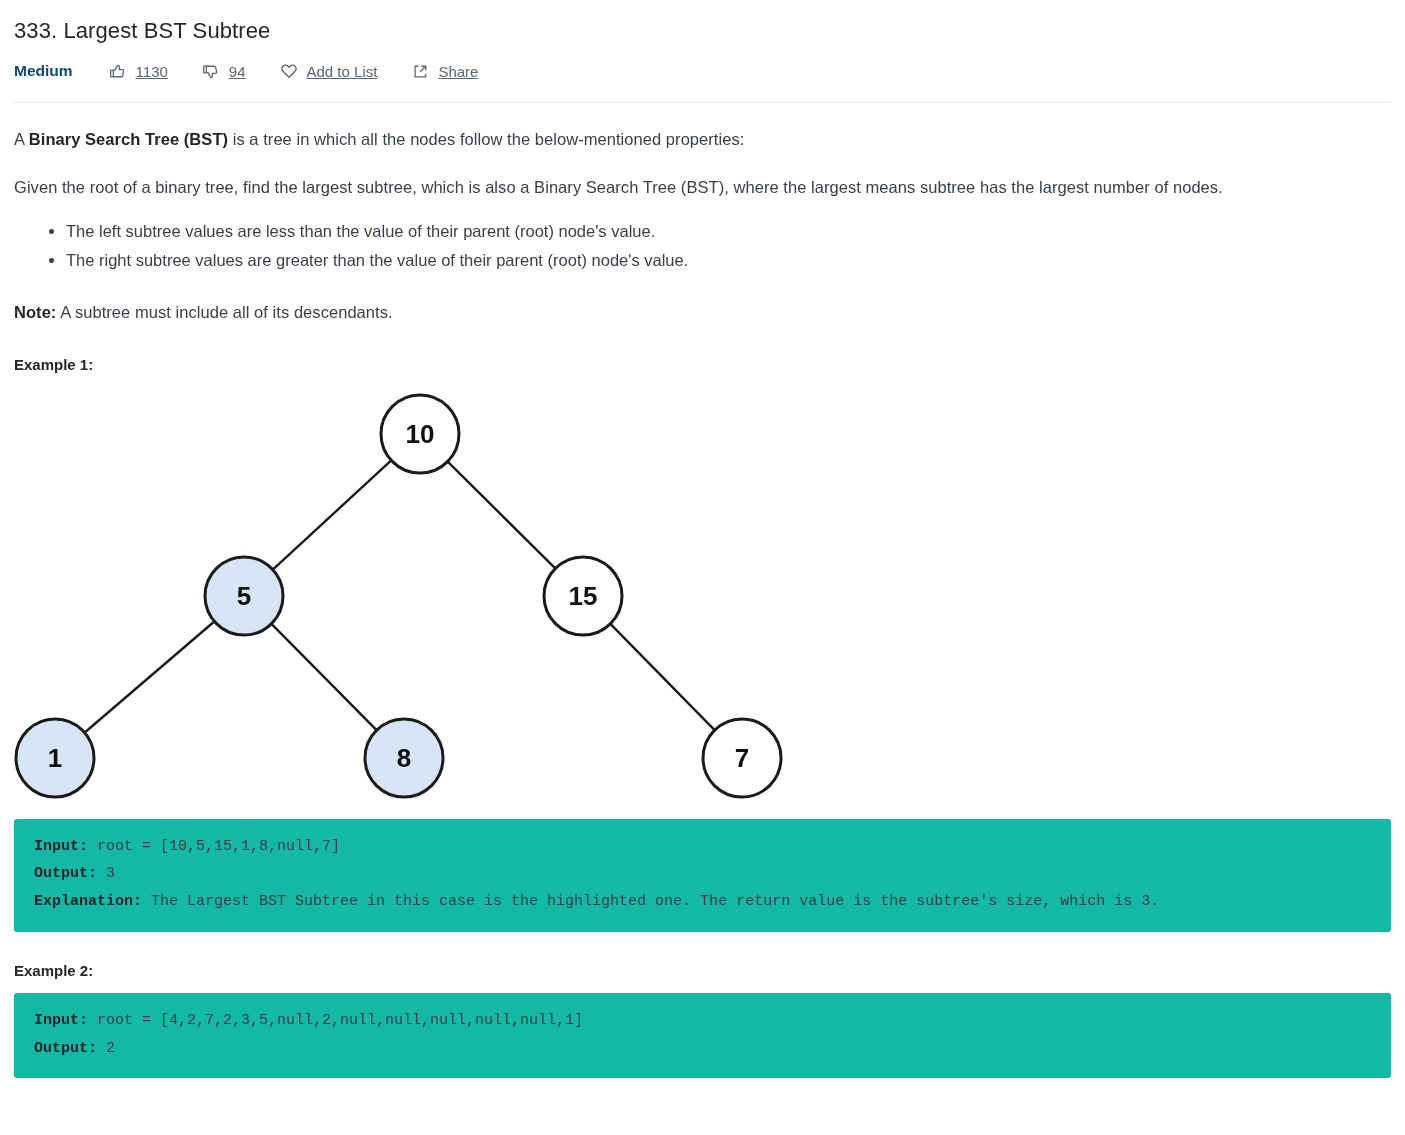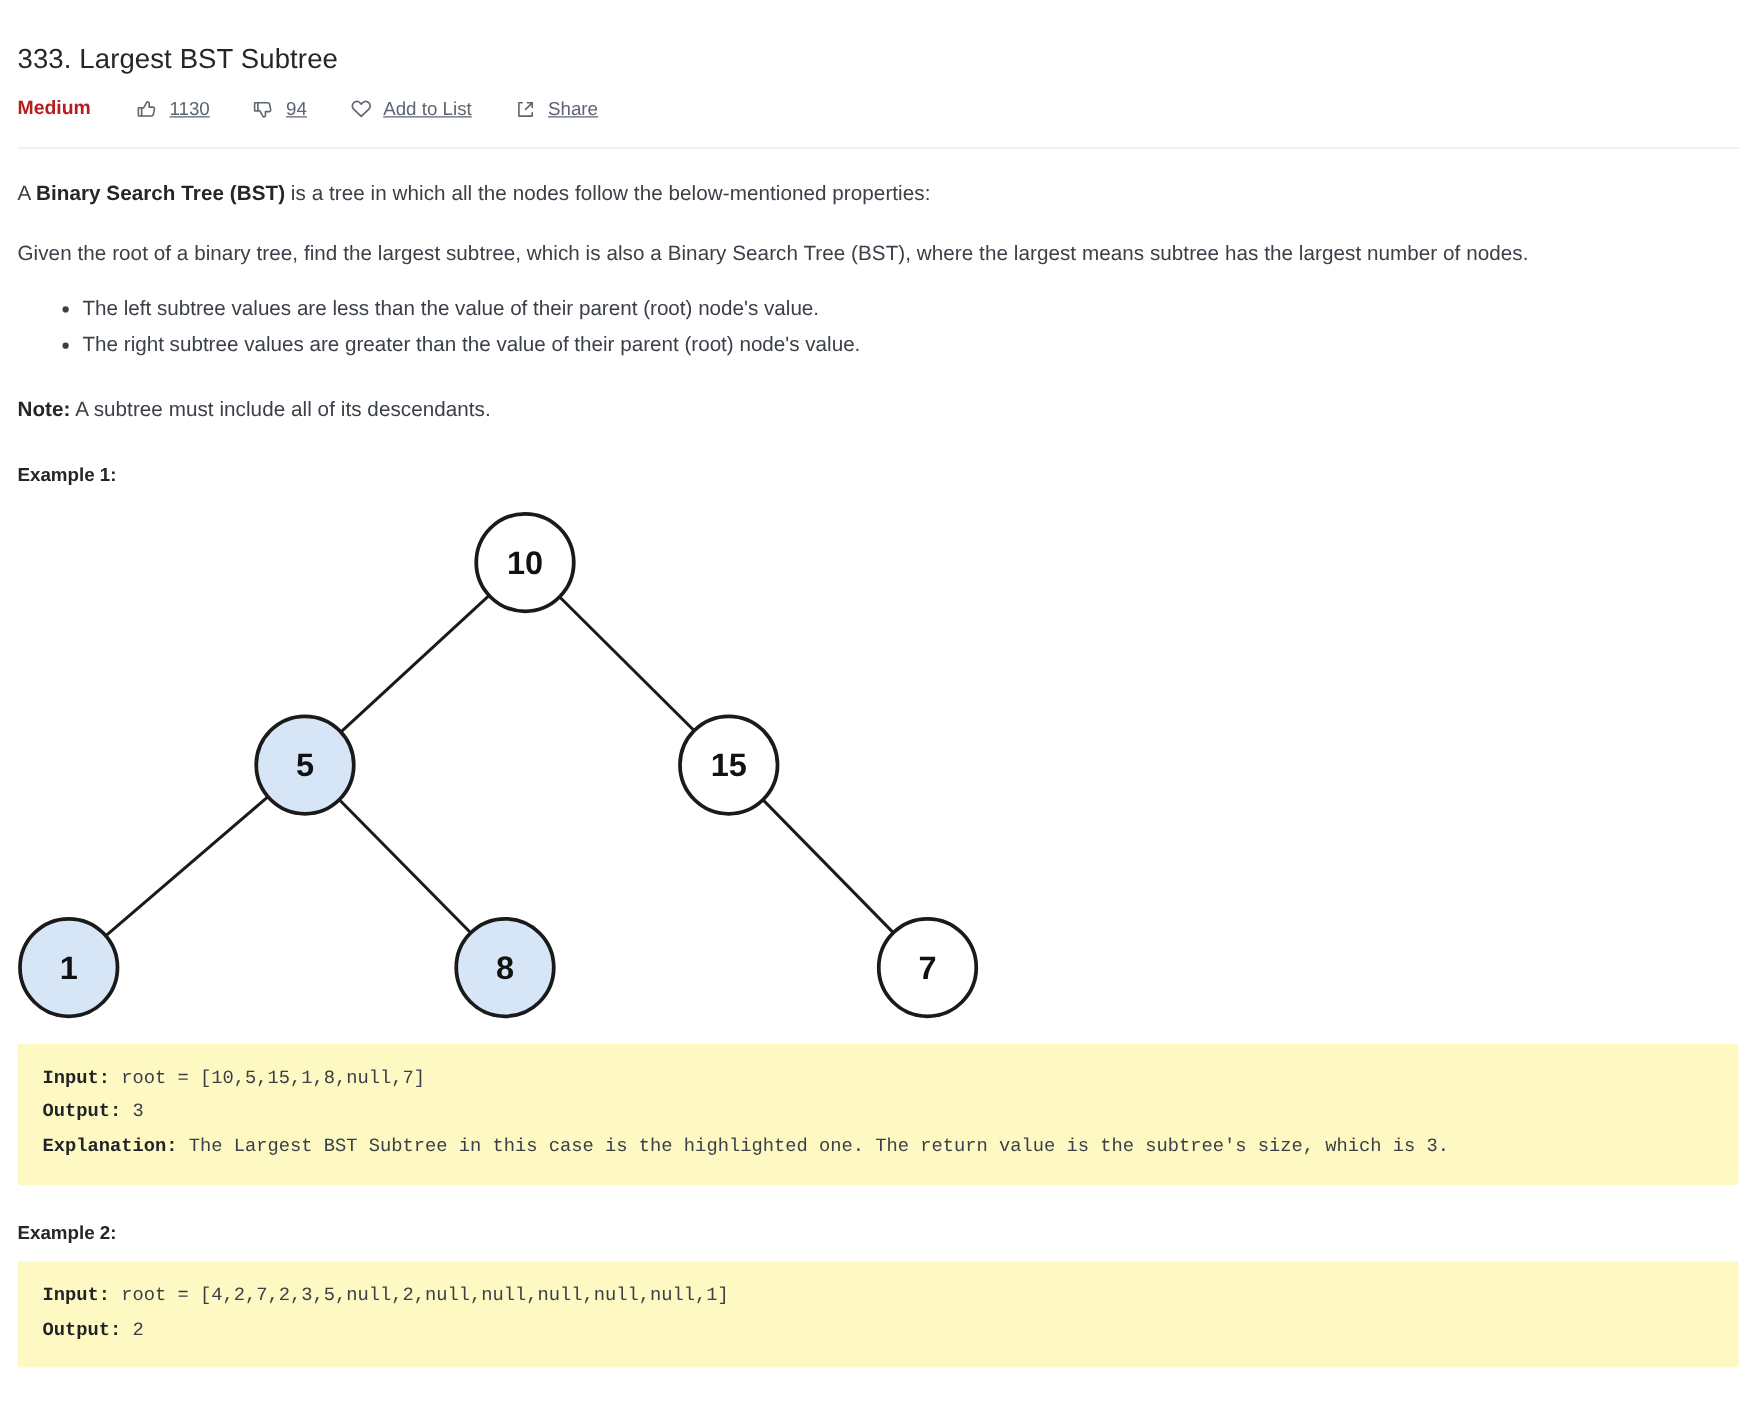--- a/index.html
+++ b/index.html
@@ -13,42 +13,42 @@
     overflow: hidden;
     font-family: "Liberation Sans", sans-serif;
     color: #262626;
     -webkit-font-smoothing: antialiased;
   }
   .page {
     position: relative;
     width: 1405px;
     height: 1135px;
     box-sizing: border-box;
-    padding: 16px 14px;
+    padding: 0 14px;
   }
 
   
   .title {
     font-size: 22px;
     font-weight: 400;
     color: #262626;
     margin: 0;
     padding-top: 18px;
     letter-spacing: 0.1px;
   }
   .meta-row {
     display: flex;
     align-items: center;
     margin-top: 14px;
     height: 26px;
   }
   .difficulty {
     font-size: 15.5px;
     font-weight: 600;
-    color: #b91c1c;
+    color: #0c4a6e;
     margin-right: 36px;
   }
   .meta-item {
     display: flex;
     align-items: center;
     color: #5c6570;
     font-size: 15px;
     margin-right: 34px;
     cursor: pointer;
     text-decoration: underline;
@@ -102,21 +102,21 @@
   .tree-wrap {
     position: relative;
     width: 1377px;
     height: 420px;
     margin-top: 12px;
   }
   .tree-wrap svg { display: block; }
 
   
   .codeblock {
-    background: #fef9c3;
+    background: #14b8a6;
     border-radius: 3px;
     padding: 14px 20px 16px 20px;
     margin-top: 14px;
     width: 1337px;
     box-sizing: content-box;
   }
   .codeblock .line {
     font-family: "Liberation Mono", monospace;
     font-size: 15px;
     line-height: 1.85;

